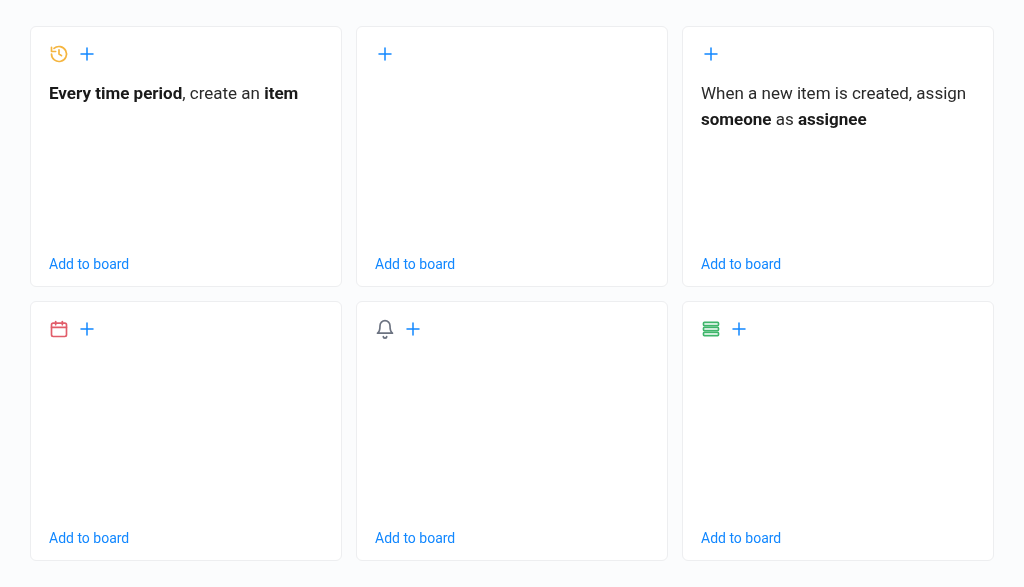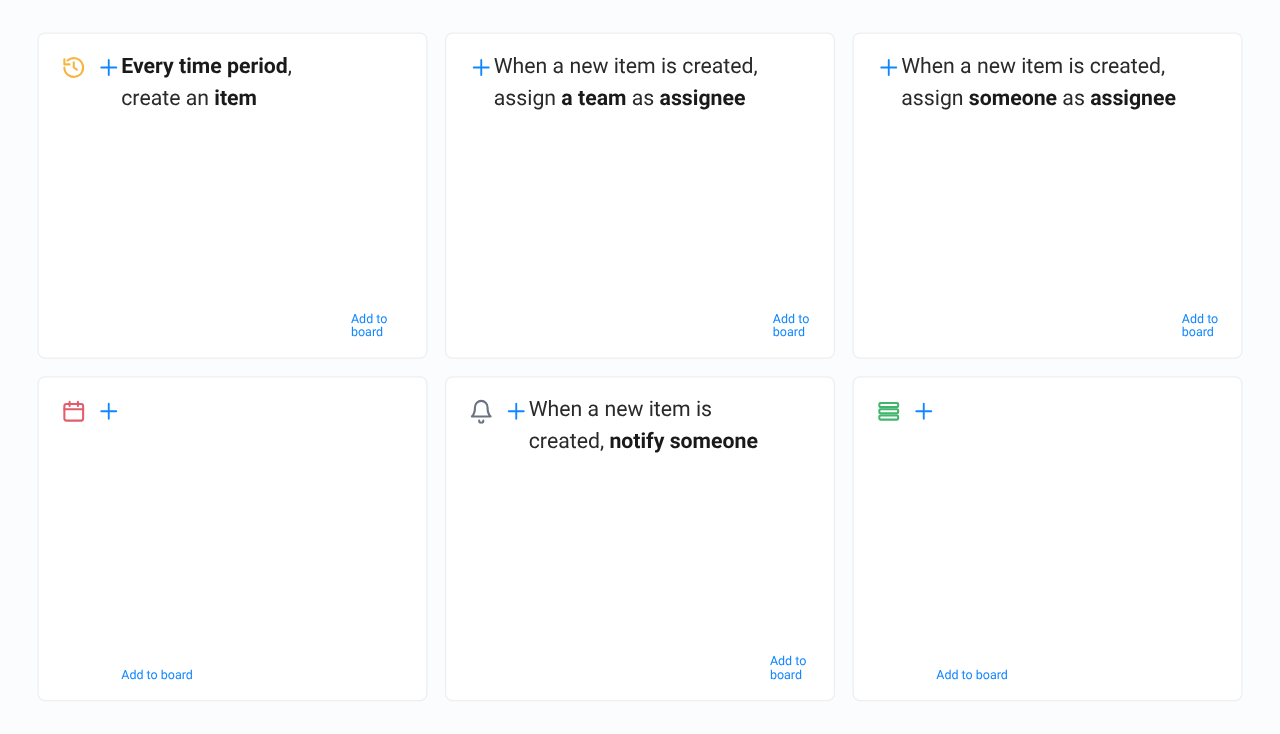--- a/index.html
+++ b/index.html
@@ -16,21 +16,21 @@
     grid-template-rows: repeat(2, 1fr);
     gap: 14px;
     height: 100%;
   }
   .card {
     background: #ffffff;
     border: 1px solid #edeef0;
     border-radius: 6px;
     padding: 14px 18px 14px 18px;
     display: flex;
-    flex-direction: row;
+    flex-direction: column;
     position: relative;
   }
   .icon-row {
     display: flex;
     align-items: center;
     gap: 8px;
     height: 26px;
     margin-bottom: 14px;
   }
   .icon {
@@ -43,21 +43,21 @@
   .icon svg { display: block; }
   .desc {
     font-size: 17px;
     line-height: 1.5;
     color: #2a2a2a;
     font-weight: 400;
   }
   .desc b { font-weight: 700; color: #1a1a1a; }
   .action {
     margin-top: auto;
-    font-size: 10px;
+    font-size: 14px;
     color: #1187ff;
     cursor: pointer;
     padding-top: 8px;
   }
 </style>
 </head>
 <body>
 
 <div class="grid">
     <div class="card">
@@ -81,21 +81,20 @@
     </div>
     <div class="card">
       <div class="icon-row">
         <span class="icon">
           <svg width="18" height="18" viewBox="0 0 24 24" fill="none" stroke="#1187ff" stroke-width="2" stroke-linecap="round">
             <line x1="12" y1="4" x2="12" y2="20"></line>
             <line x1="4" y1="12" x2="20" y2="12"></line>
           </svg>
         </span>
       </div>
-      <div class="desc"><span>When a new item is created, assign </span><b>a team</b><span> as </span><b>assignee</b></div>
       <div class="action">Add to board</div>
     </div>
     <div class="card">
       <div class="icon-row">
         <span class="icon">
           <svg width="18" height="18" viewBox="0 0 24 24" fill="none" stroke="#1187ff" stroke-width="2" stroke-linecap="round">
             <line x1="12" y1="4" x2="12" y2="20"></line>
             <line x1="4" y1="12" x2="20" y2="12"></line>
           </svg>
         </span>
@@ -130,21 +129,20 @@
             <path d="M10 21a2 2 0 0 0 4 0"></path>
           </svg>
         </span>
         <span class="icon">
           <svg width="18" height="18" viewBox="0 0 24 24" fill="none" stroke="#1187ff" stroke-width="2" stroke-linecap="round">
             <line x1="12" y1="4" x2="12" y2="20"></line>
             <line x1="4" y1="12" x2="20" y2="12"></line>
           </svg>
         </span>
       </div>
-      <div class="desc"><span>When a new item is created, </span><b>notify someone</b></div>
       <div class="action">Add to board</div>
     </div>
     <div class="card">
       <div class="icon-row">
         <span class="icon">
           <svg width="20" height="20" viewBox="0 0 24 24" fill="none" stroke="#3fb66b" stroke-width="2" stroke-linecap="round" stroke-linejoin="round">
             <rect x="3" y="4" width="18" height="4" rx="1"></rect>
             <rect x="3" y="10" width="18" height="4" rx="1"></rect>
             <rect x="3" y="16" width="18" height="4" rx="1"></rect>
           </svg>

